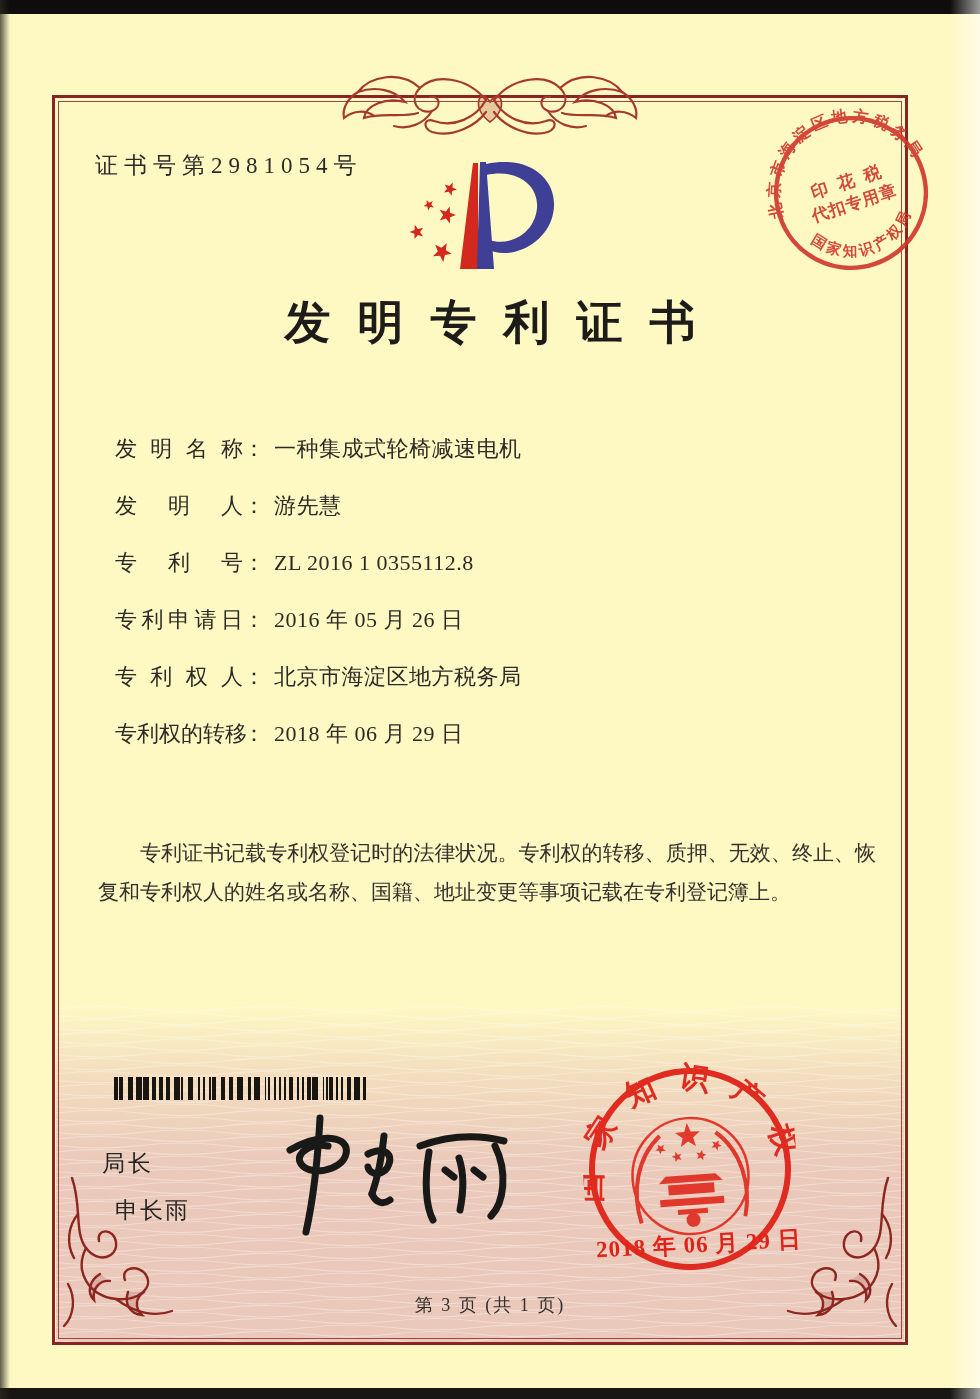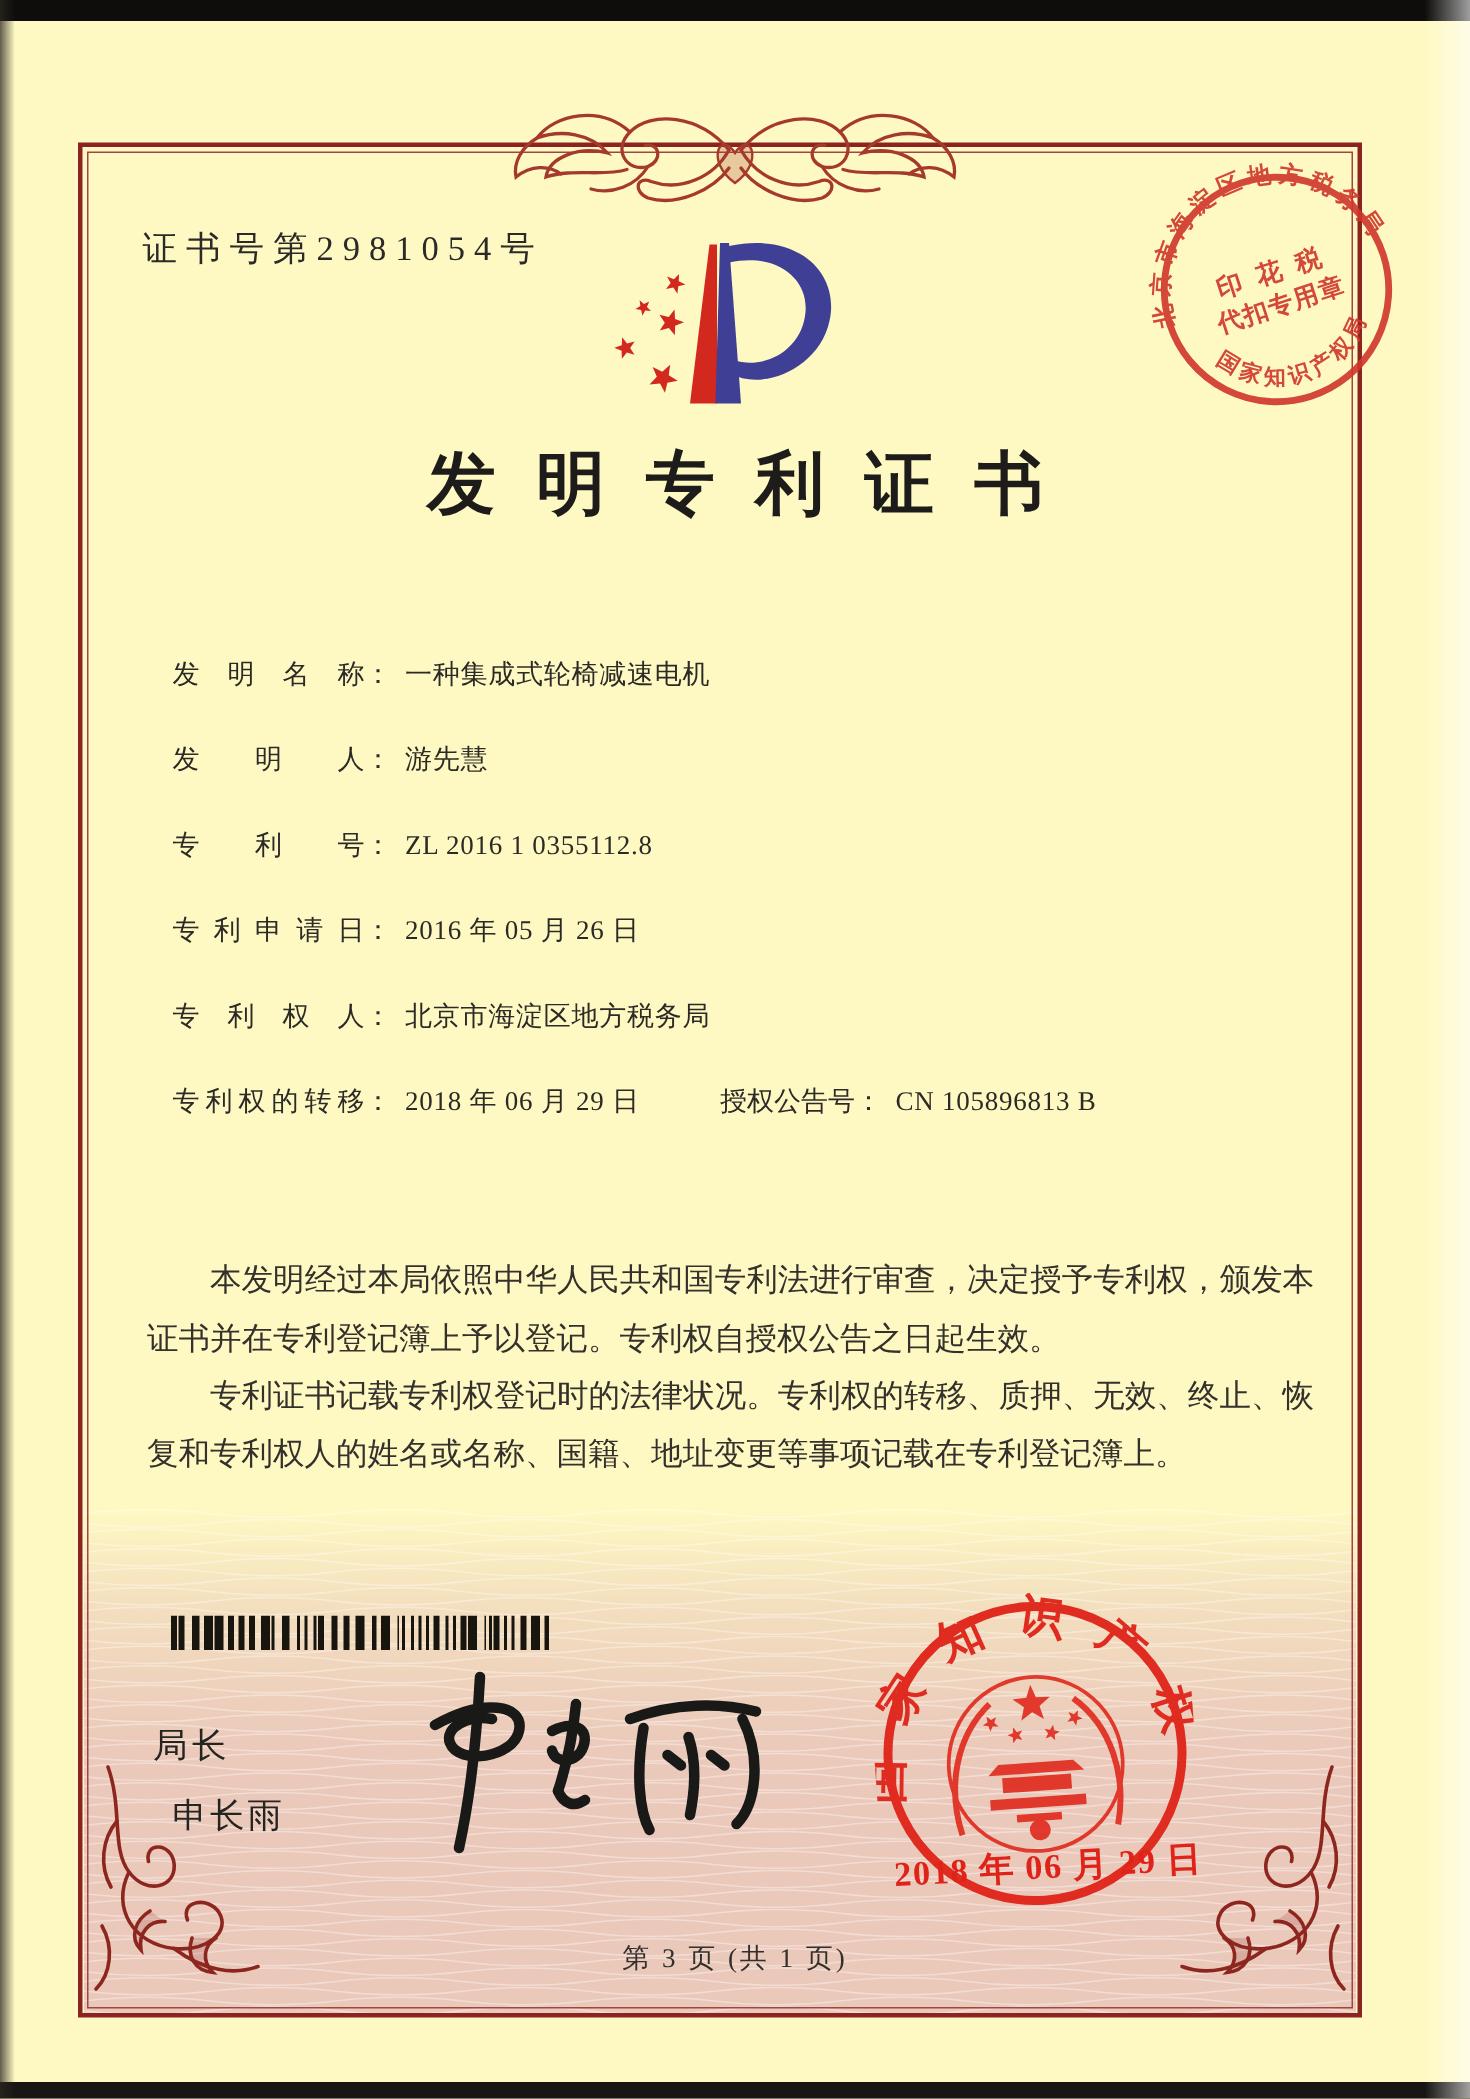--- a/index.html
+++ b/index.html
@@ -20,21 +20,21 @@
   .pink-zone{position:absolute;left:56px;top:1005px;width:848px;height:337px;
      background:linear-gradient(180deg,rgba(234,200,186,0) 0%,rgba(234,200,186,.55) 20%,rgba(234,200,186,.95) 45%,#eac8ba 60%);}
   .pink-zone svg{position:absolute;inset:0;opacity:.65;}
   .cert-no{position:absolute;left:95px;top:150px;font-size:23px;letter-spacing:6px;color:#2b2a28;}
   .logo{position:absolute;left:388px;top:148px;width:204px;height:136px;}
   .stamp1{position:absolute;left:760px;top:102px;width:182px;height:182px;
           transform:rotate(-18deg);opacity:.9;}
   .title{position:absolute;left:0;top:292px;width:100%;text-align:center;
          font-size:46px;font-weight:bold;letter-spacing:27px;text-indent:27px;color:#1e1c1a;}
   .fields{position:absolute;left:115px;top:434px;width:770px;display:flex;flex-direction:column;gap:27px;}
-  .row{position:relative;height:30px;line-height:30px;font-size:18px;white-space:nowrap;}
+  .row{position:relative;height:30px;line-height:30px;font-size:22px;white-space:nowrap;}
   .lbl{display:inline-block;width:128px;text-align:justify;text-align-last:justify;vertical-align:top;}
   .val{margin-left:9px;letter-spacing:.5px;}
   .pair2{position:absolute;left:365px;top:0;}
   .pair2 .lbl{width:auto;text-align-last:auto;}
   .paras{position:absolute;left:98px;top:834px;width:778px;font-size:21px;line-height:38.5px;
          text-align:justify;color:#34312c;}
   .paras p{margin:0;text-indent:2em;}
   .barcode{position:absolute;left:114px;top:1077px;width:252px;height:23px;display:flex;overflow:hidden;}
   .barcode i{display:block;height:100%;background:#18150f;flex:none;}
   .signer-title{position:absolute;left:102px;top:1148px;font-size:23px;letter-spacing:3px;color:#262420;}
@@ -173,28 +173,24 @@
       <span class="lbl">专利号</span><span>：</span><span class="val">ZL 2016 1 0355112.8</span>
     </div>
     <div class="row">
       <span class="lbl">专利申请日</span><span>：</span><span class="val">2016 年 05 月 26 日</span>
     </div>
     <div class="row">
       <span class="lbl">专利权人</span><span>：</span><span class="val">北京市海淀区地方税务局</span>
     </div>
     <div class="row">
       <span class="lbl">专利权的转移</span><span>：</span><span class="val">2018 年 06 月 29 日</span>
-      <span class="pair2">
-        <span class="lbl">授权公告号</span><span>：</span><span class="val">CN 105896813 B</span>
-      </span>
     </div>
   </div>
 
   <div class="paras">
-    <p>本发明经过本局依照中华人民共和国专利法进行审查，决定授予专利权，颁发本证书并在专利登记簿上予以登记。专利权自授权公告之日起生效。</p>
     <p>专利证书记载专利权登记时的法律状况。专利权的转移、质押、无效、终止、恢复和专利权人的姓名或名称、国籍、地址变更等事项记载在专利登记簿上。</p>
   </div>
 
   <div class="barcode" id="barcode">
       <i style="width: 3.8px; margin-right: 1.5px;"></i>
       <i style="width: 3.8px; margin-right: 4.5px;"></i>
       <i style="width: 5.7px; margin-right: 3px;"></i>
       <i style="width: 5.7px; margin-right: 1.5px;"></i>
       <i style="width: 5.7px; margin-right: 3px;"></i>
       <i style="width: 3.8px; margin-right: 3px;"></i>

